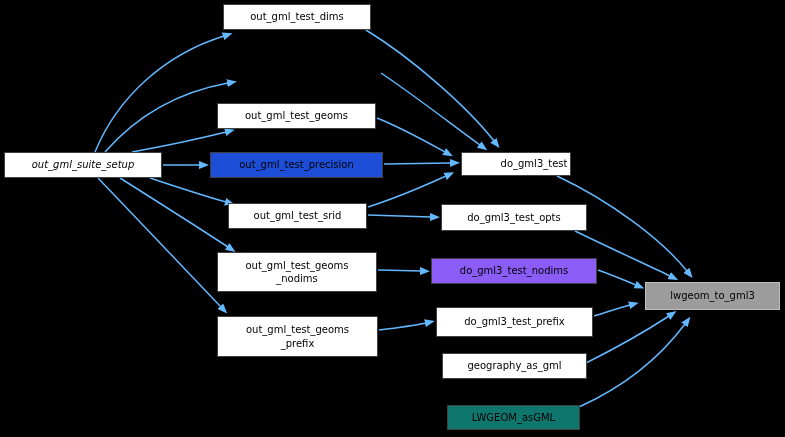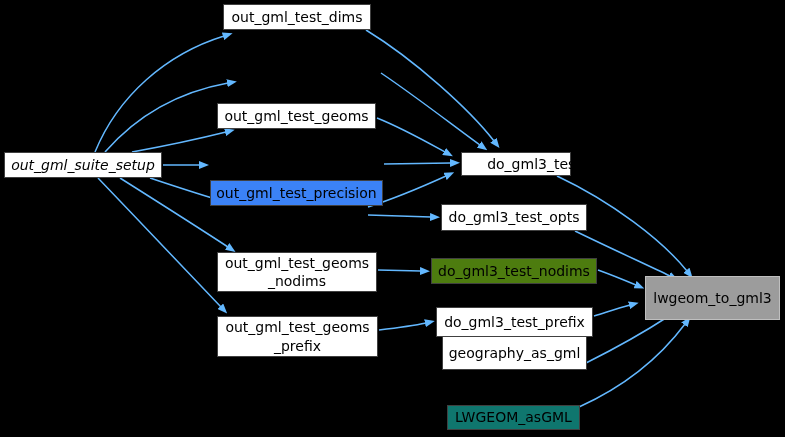--- a/index.html
+++ b/index.html
@@ -4,39 +4,39 @@
 <style>
   html,body{margin:0;padding:0;}
   body{width:785px;height:437px;overflow:hidden;position:relative;background:#000;}
   #stage{position:absolute;left:0;top:0;width:785px;height:437px;}
   #edges{position:absolute;left:0;top:0;width:785px;height:437px;}
   .node{
     position:absolute;box-sizing:border-box;
     display:flex;align-items:center;justify-content:center;
     background:#ffffff;border:1.3px solid #404040;color:#000;
     font-family:"DejaVu Sans","Liberation Sans",sans-serif;
-    font-size:14px;line-height:1.32;
+    font-size:10px;line-height:1.32;
     white-space:pre-line;text-align:center;cursor:pointer;
   }
   .node.highlight{background:#9c9c9c;border:1.5px solid #bfbfbf;}
   #n-suite{left:4px;top:152px;width:158px;height:26px}
   #n-dims{left:223px;top:4px;width:148px;height:26px}
   #n-geodetic{left:211px;top:54px;width:169px;height:26px}
   #n-geoms{left:217px;top:103px;width:159px;height:26px}
   #n-precision{left:210px;top:152px;width:173px;height:26px}
   #n-srid{left:228px;top:203px;width:139px;height:26px}
   #n-geoms-nodims{left:217px;top:252px;width:160px;height:40px}
   #n-geoms-prefix{left:217px;top:316px;width:161px;height:41px}
   #n-do-test{left:461px;top:152px;width:110px;height:24px}
   #n-do-opts{left:441px;top:204px;width:146px;height:27px}
   #n-do-nodims{left:431px;top:258px;width:166px;height:26px}
   #n-do-prefix{left:436px;top:307px;width:157px;height:30px}
-  #n-geography{left:442px;top:336px;width:145px;height:34px}
+  #n-geography{left:442px;top:353px;width:145px;height:26px}
   #n-lwgeom-asgml{left:447px;top:405px;width:133px;height:25px}
-  #n-target{left:645px;top:276px;width:135px;height:44px}
+  #n-target{left:645px;top:282px;width:135px;height:28px}
 </style>
 </head>
 <body style="background: rgb(0, 0, 0);">
 
 <div id="stage">
 
   <svg id="edges" width="785" height="437" viewBox="0 0 785 437" xmlns="http://www.w3.org/2000/svg">
     <defs>
       <marker id="ah" viewBox="0 0 10 8" refX="1" refY="4" markerWidth="10" markerHeight="8" markerUnits="userSpaceOnUse" orient="auto">
         <path id="ah-shape" d="M0,0 L10,4 L0,8 Z" fill="#63b8ff"></path>
@@ -63,26 +63,27 @@
         <path d="M598,270 C612,275 624,280 636,285" fill="none" stroke="#63b8ff" stroke-width="1.5" marker-end="url(#ah)"></path>
         <path d="M594,316 C607,312 619,308 630,305" fill="none" stroke="#63b8ff" stroke-width="1.5" marker-end="url(#ah)"></path>
         <path d="M586,363 C618,347 646,331 669,316" fill="none" stroke="#63b8ff" stroke-width="1.5" marker-end="url(#ah)"></path>
         <path d="M579,407 C630,384 664,352 685,324" fill="none" stroke="#63b8ff" stroke-width="1.5" marker-end="url(#ah)"></path>
       </g>
   </svg>
 
   <div class="node" id="n-suite" style="background: rgb(255, 255, 255); border-color: rgb(64, 64, 64); color: rgb(0, 0, 0); font-style: italic;">out_gml_suite_setup</div>
   <div class="node" id="n-dims" style="background: rgb(255, 255, 255); border-color: rgb(64, 64, 64); color: rgb(0, 0, 0);">out_gml_test_dims</div>
   <div class="node" id="n-geoms" style="background: rgb(255, 255, 255); border-color: rgb(64, 64, 64); color: rgb(0, 0, 0);">out_gml_test_geoms</div>
-  <div class="node" id="n-precision" style="background: #3b82f6; border-color: rgb(64, 64, 64); color: rgb(0, 0, 0); margin-top: 28px;">out_gml_test_precision</div>
+  <div class="node" id="n-precision" style="background: #1d4ed8; border-color: rgb(64, 64, 64); color: rgb(0, 0, 0);">out_gml_test_precision</div>
+  <div class="node" id="n-srid" style="background: rgb(255, 255, 255); border-color: rgb(64, 64, 64); color: rgb(0, 0, 0);">out_gml_test_srid</div>
   <div class="node" id="n-geoms-nodims" style="background: rgb(255, 255, 255); border-color: rgb(64, 64, 64); color: rgb(0, 0, 0);">out_gml_test_geoms
 _nodims</div>
   <div class="node" id="n-geoms-prefix" style="background: rgb(255, 255, 255); border-color: rgb(64, 64, 64); color: rgb(0, 0, 0);">out_gml_test_geoms
 _prefix</div>
   <div class="node" id="n-do-test" style="background: rgb(255, 255, 255); border-color: rgb(64, 64, 64); color: rgb(0, 0, 0); padding-left: 36px;">do_gml3_test</div>
   <div class="node" id="n-do-opts" style="background: rgb(255, 255, 255); border-color: rgb(64, 64, 64); color: rgb(0, 0, 0);">do_gml3_test_opts</div>
-  <div class="node" id="n-do-nodims" style="background: #4d7c0f; border-color: rgb(64, 64, 64); color: rgb(0, 0, 0);">do_gml3_test_nodims</div>
+  <div class="node" id="n-do-nodims" style="background: #8b5cf6; border-color: rgb(64, 64, 64); color: rgb(0, 0, 0);">do_gml3_test_nodims</div>
   <div class="node" id="n-do-prefix" style="background: rgb(255, 255, 255); border-color: rgb(64, 64, 64); color: rgb(0, 0, 0);">do_gml3_test_prefix</div>
   <div class="node" id="n-geography" style="background: rgb(255, 255, 255); border-color: rgb(64, 64, 64); color: rgb(0, 0, 0);">geography_as_gml</div>
   <div class="node" id="n-lwgeom-asgml" style="background: #0f766e; border-color: rgb(64, 64, 64); color: rgb(0, 0, 0);">LWGEOM_asGML</div>
   <div class="node highlight" id="n-target" style="background: rgb(156, 156, 156); border-color: rgb(191, 191, 191); color: rgb(0, 0, 0);">lwgeom_to_gml3</div>
 
 </div>
 
 </body></html>

